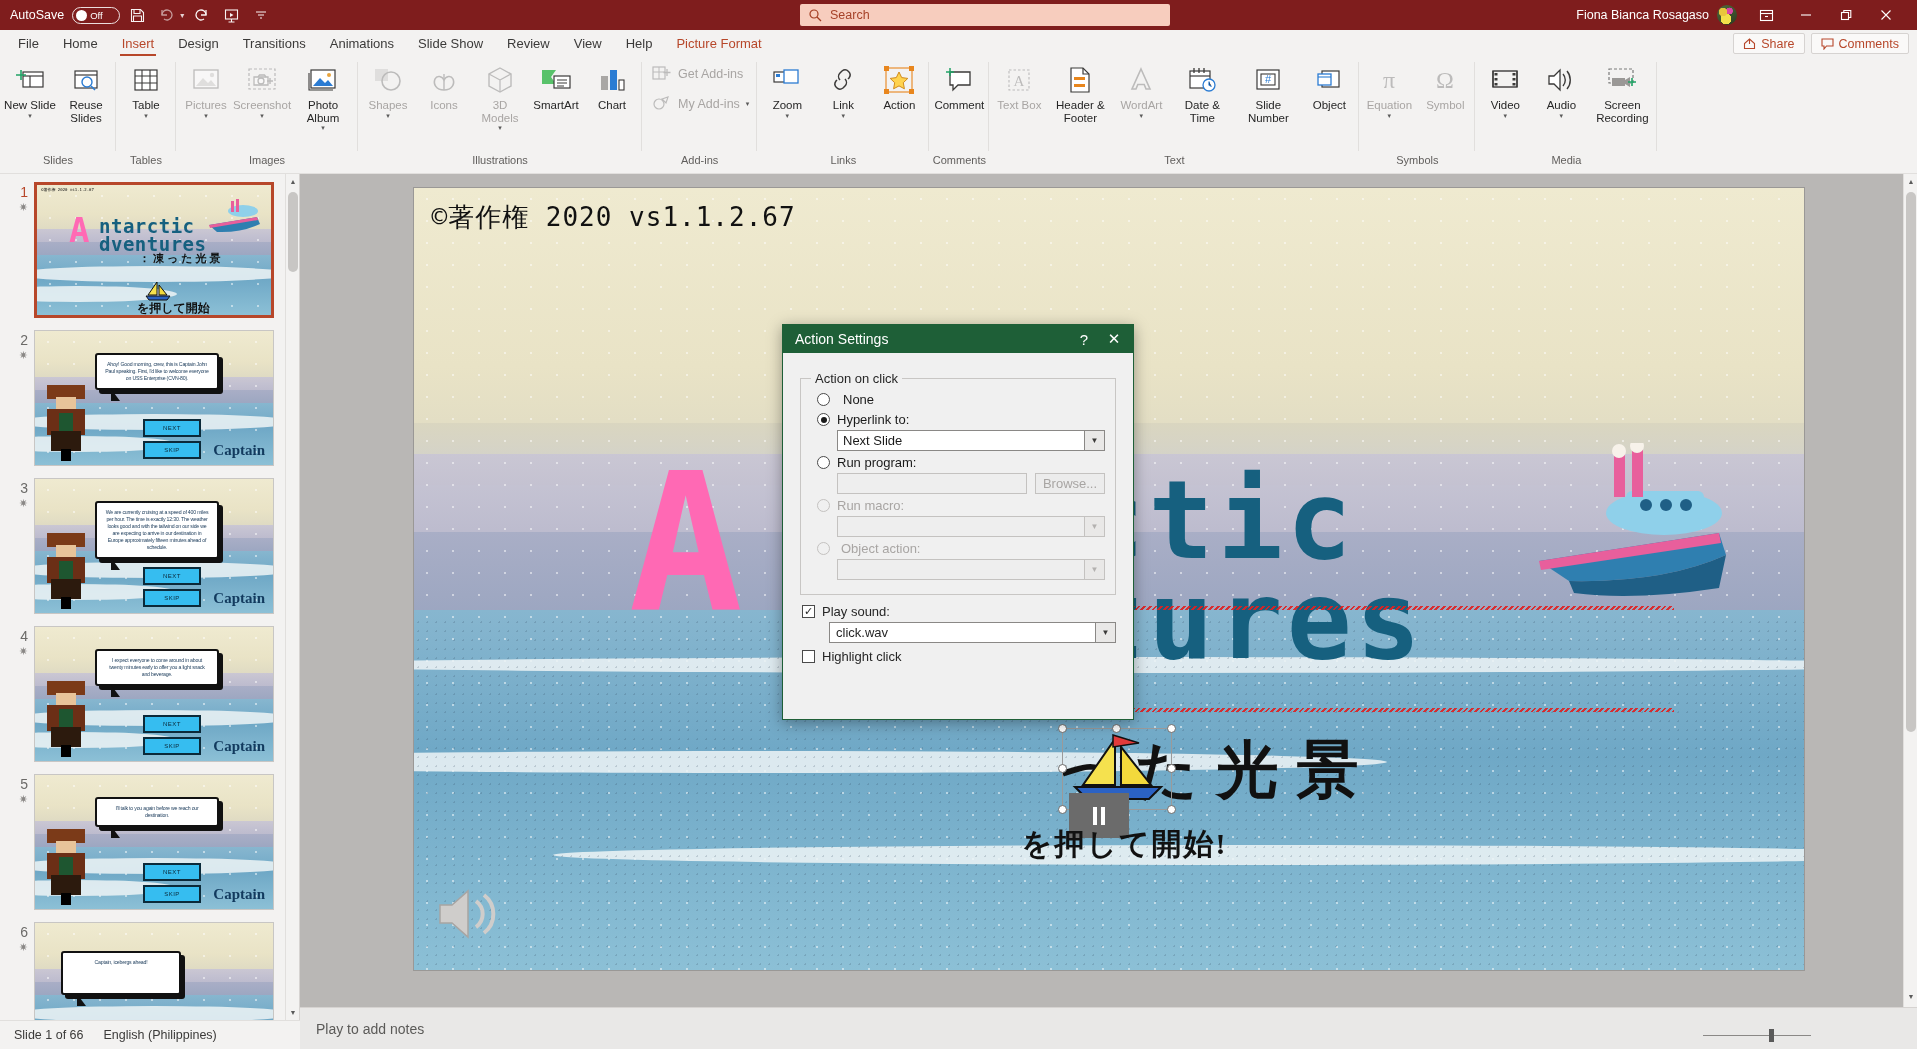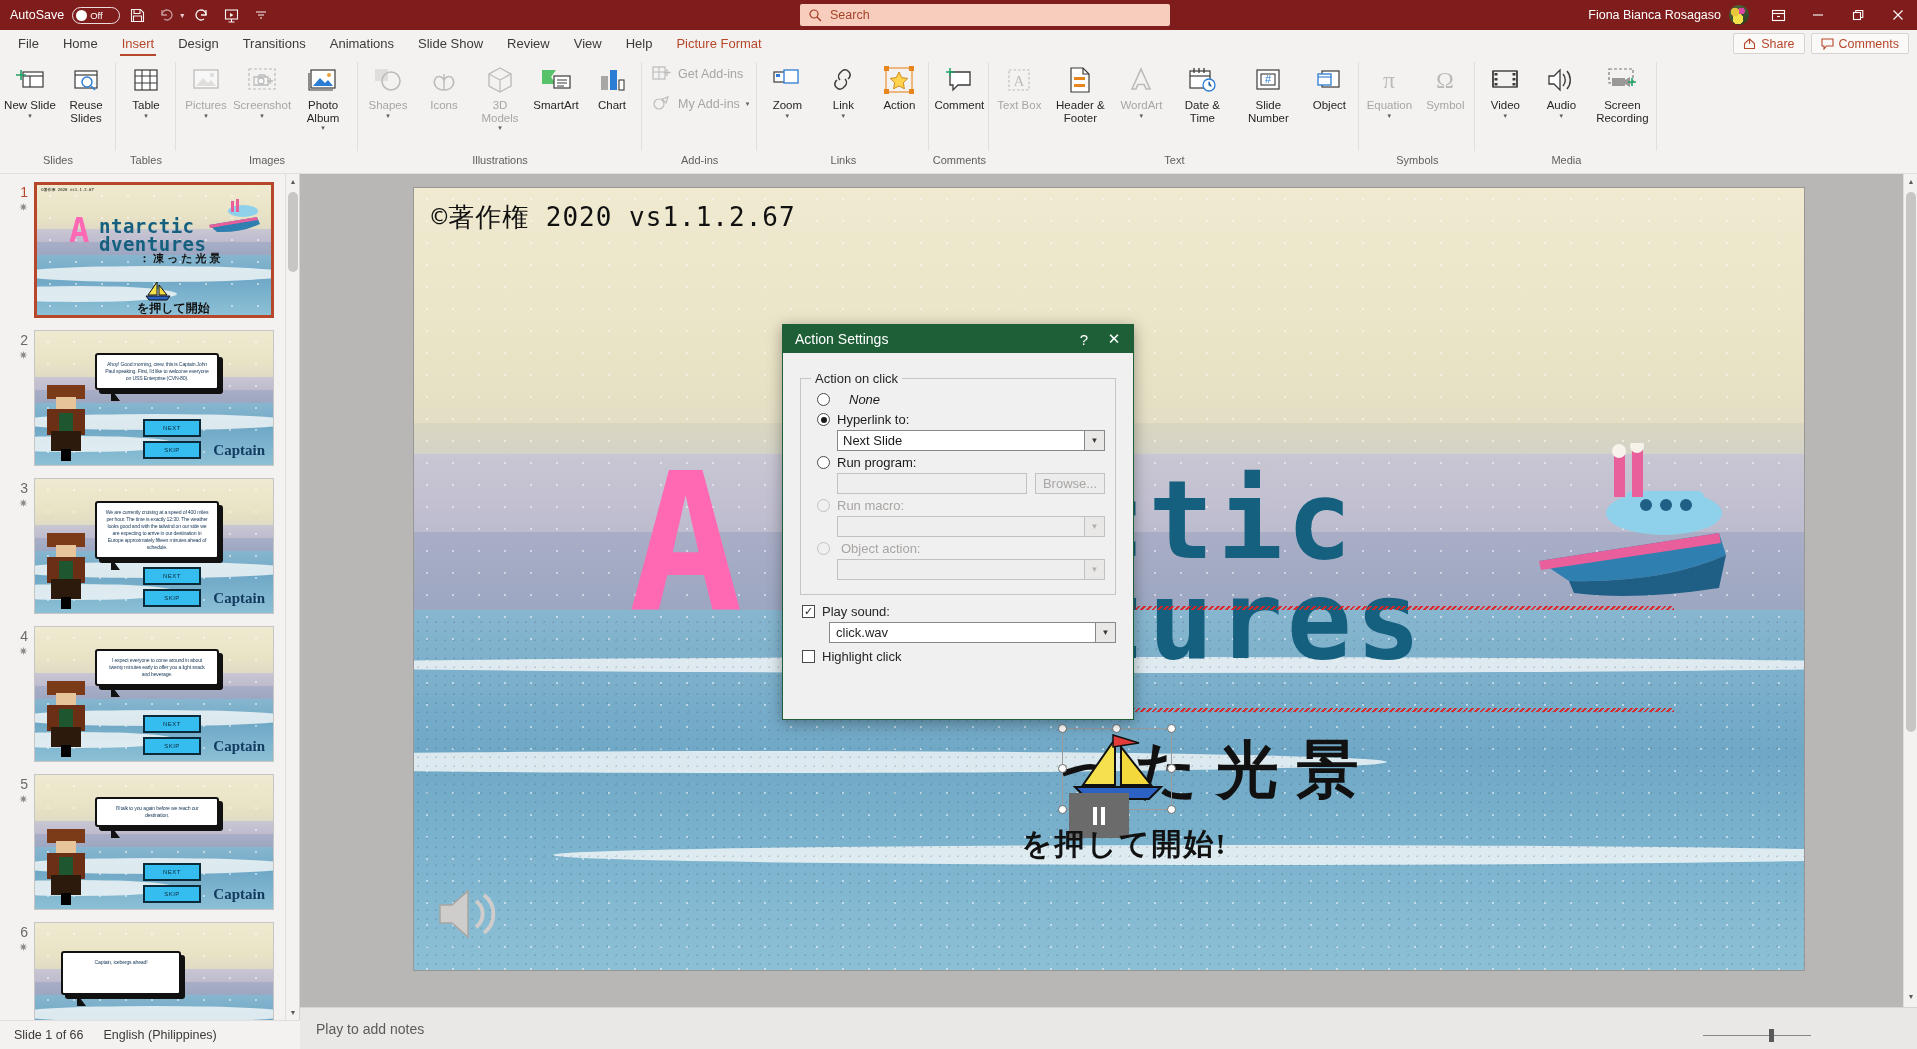--- a/index.html
+++ b/index.html
@@ -41,21 +41,21 @@
     background:#f7cdbe; border-radius:2px; display:flex; align-items:center;
     padding:0 8px; gap:8px; color:#a23b21;
   }
   #tb-search input {
     border:0;background:transparent;outline:none;font-size:12.5px;color:#a23b21;
     font-family:inherit; width:100%;
   }
   #tb-search input::placeholder{color:#a23b21;opacity:.95;}
   #titlebar .tb-right {
     position:absolute; right:0; top:0; height:30px;
-    display:flex; align-items:center; gap:2px; padding-right:0;text-align:center;
+    display:flex; align-items:center; gap:2px; padding-right:12px;text-align:center;
   }
   .user-name { font-size:12.5px; color:#fff; margin-right:6px; }
   .avatar {
     width:20px;height:20px;border-radius:50%;
     background:
       radial-gradient(circle at 30% 35%, #e8c63c 0 22%, transparent 23%),
       radial-gradient(circle at 62% 30%, #d946a6 0 18%, transparent 19%),
       radial-gradient(circle at 45% 70%, #f2e04a 0 30%, transparent 31%),
       linear-gradient(150deg,#4f6b3a,#2c3a21);
     margin-right:8px; flex:none;
@@ -1064,21 +1064,21 @@
   </div>
 
   <div style="padding:8px 9px 0;">
 
     <div style="background:#f0f0f0;padding:10px 8px 0;">
 
       <fieldset style="border:1px solid #c8c6c4;padding:6px 10px 10px;margin-bottom:9px;">
         <legend style="font-size:13px;padding:0 4px;">Action on click</legend>
         <div id="dlg-radios">
             <div style="margin-bottom: 5px;">
-              <div style="display: flex; align-items: center; gap: 19px; margin-left: 6px; font-style: italic;">
+              <div style="display: flex; align-items: center; gap: 13px; margin-left: 6px;">
                 <span style="width:13px;height:13px;border-radius:50%;border:1px solid #4a4a4a;
                 background:#fff;display:flex;align-items:center;justify-content:center;flex:none;">
          
        </span>
        <span style="font-size:13px;color:#1a1a1a;">None</span>
               </div>
             </div>
             <div style="margin-bottom: 4px;">
               <div style="display: flex; align-items: center; gap: 7px; margin-left: 6px;">
                 <span style="width:13px;height:13px;border-radius:50%;border:1px solid #4a4a4a;

